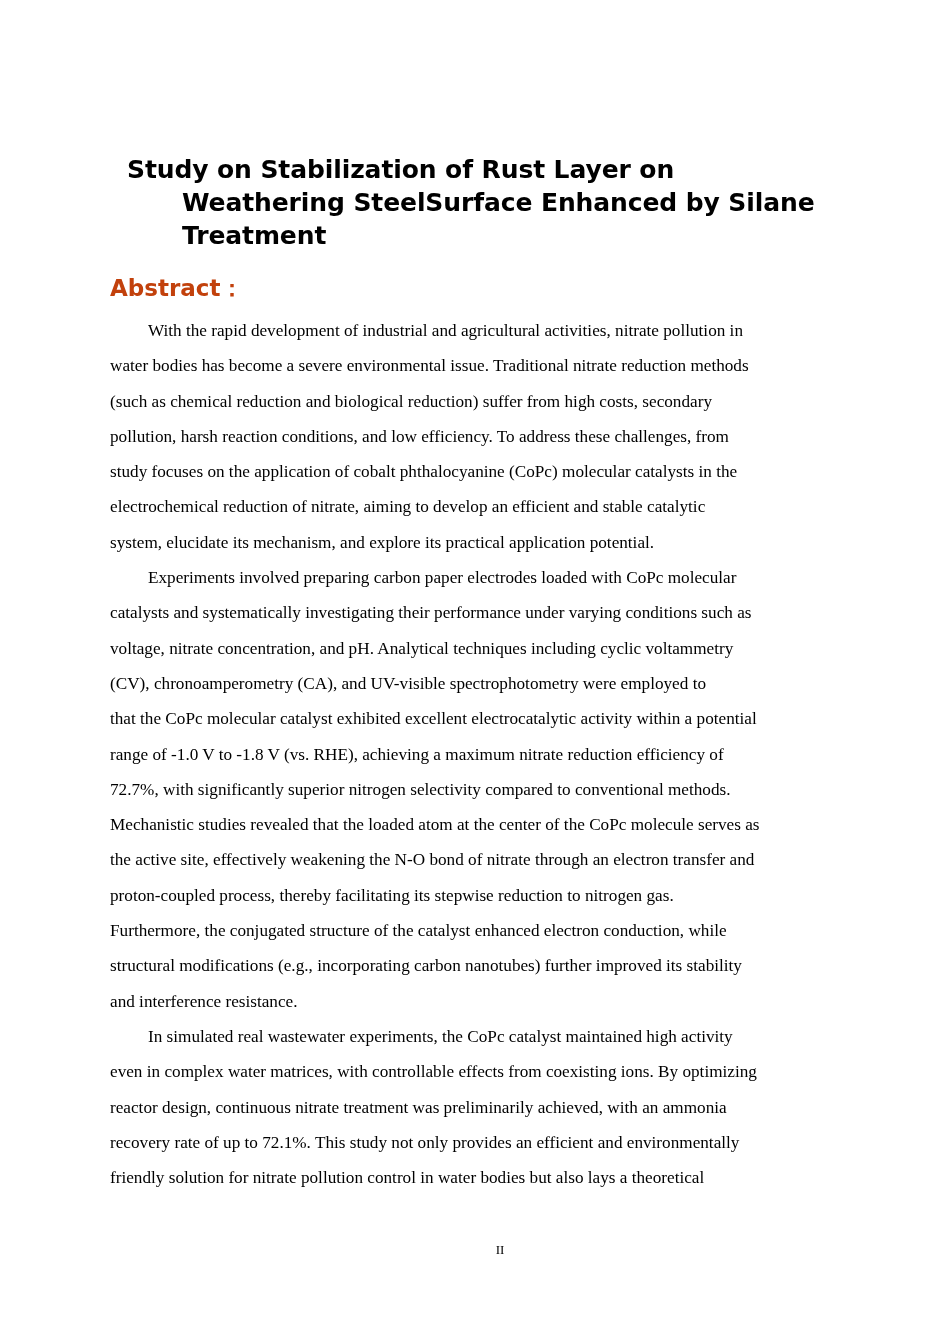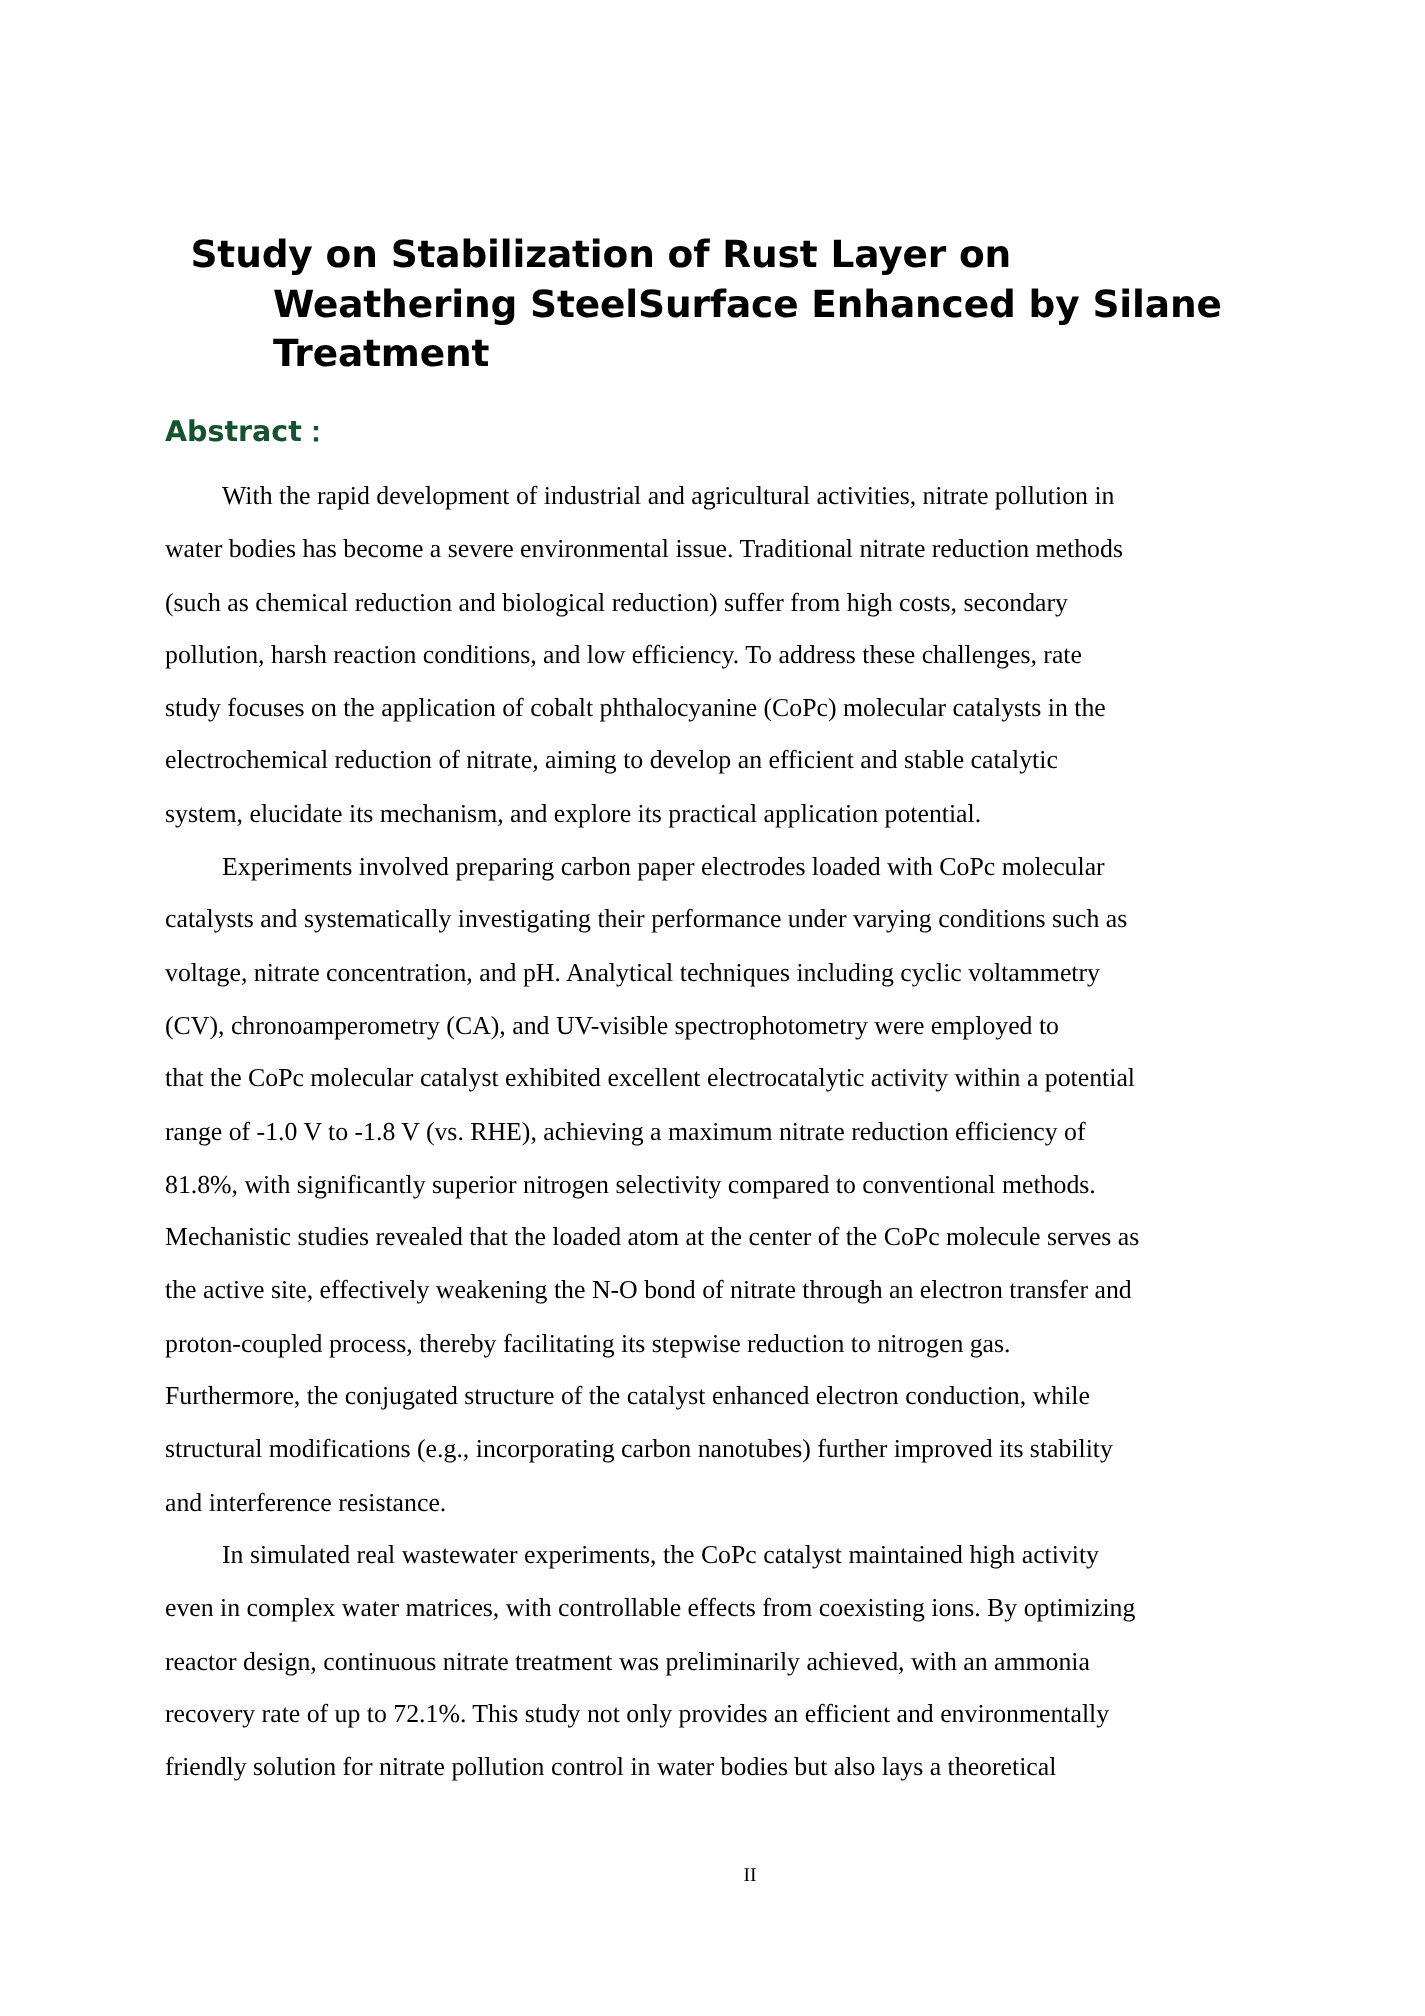--- a/index.html
+++ b/index.html
@@ -45,23 +45,23 @@
   .title-line-2 { padding-left: 72px; }
   .title-line-3 { padding-left: 72px; }
 
   
   .abstract-heading {
     position: absolute;
     left: 110px;
     top: 276px;
     font-family: "DejaVu Sans", "Liberation Sans", sans-serif;
     font-weight: bold;
-    font-size: 19px;
+    font-size: 23px;
     line-height: 24px;
-    color: #14532d;
+    color: #c2410c;
     white-space: pre;
   }
 
   
   .body-block {
     position: absolute;
     left: 110px;
     top: 313px;
     width: 732px;
   }
@@ -105,34 +105,34 @@
   </h1>
 
   <div class="abstract-heading">Abstract：</div>
 
   <div class="body-block">
 
     <p class="para">
       <span class="ln indent">With the rapid development of industrial and agricultural activities, nitrate pollution in</span>
       <span class="ln">water bodies has become a severe environmental issue. Traditional nitrate reduction methods</span>
       <span class="ln">(such as chemical reduction and biological reduction) suffer from high costs, secondary</span>
-      <span class="ln">pollution, harsh reaction conditions, and low efficiency. To address these challenges, rate</span>
+      <span class="ln">pollution, harsh reaction conditions, and low efficiency. To address these challenges, from</span>
       <span class="ln">study focuses on the application of cobalt phthalocyanine (CoPc) molecular catalysts in the</span>
       <span class="ln">electrochemical reduction of nitrate, aiming to develop an efficient and stable catalytic</span>
       <span class="ln">system, elucidate its mechanism, and explore its practical application potential.</span>
     </p>
 
     <p class="para">
       <span class="ln indent">Experiments involved preparing carbon paper electrodes loaded with CoPc molecular</span>
       <span class="ln">catalysts and systematically investigating their performance under varying conditions such as</span>
       <span class="ln">voltage, nitrate concentration, and pH. Analytical techniques including cyclic voltammetry</span>
       <span class="ln">(CV), chronoamperometry (CA), and UV-visible spectrophotometry were employed to</span>
       <span class="ln">that the CoPc molecular catalyst exhibited excellent electrocatalytic activity within a potential</span>
       <span class="ln">range of -1.0 V to -1.8 V (vs. RHE), achieving a maximum nitrate reduction efficiency of</span>
-      <span class="ln">81.8%, with significantly superior nitrogen selectivity compared to conventional methods.</span>
+      <span class="ln">72.7%, with significantly superior nitrogen selectivity compared to conventional methods.</span>
       <span class="ln">Mechanistic studies revealed that the loaded atom at the center of the CoPc molecule serves as</span>
       <span class="ln">the active site, effectively weakening the N-O bond of nitrate through an electron transfer and</span>
       <span class="ln">proton-coupled process, thereby facilitating its stepwise reduction to nitrogen gas.</span>
       <span class="ln">Furthermore, the conjugated structure of the catalyst enhanced electron conduction, while</span>
       <span class="ln">structural modifications (e.g., incorporating carbon nanotubes) further improved its stability</span>
       <span class="ln">and interference resistance.</span>
     </p>
 
     <p class="para">
       <span class="ln indent">In simulated real wastewater experiments, the CoPc catalyst maintained high activity</span>

